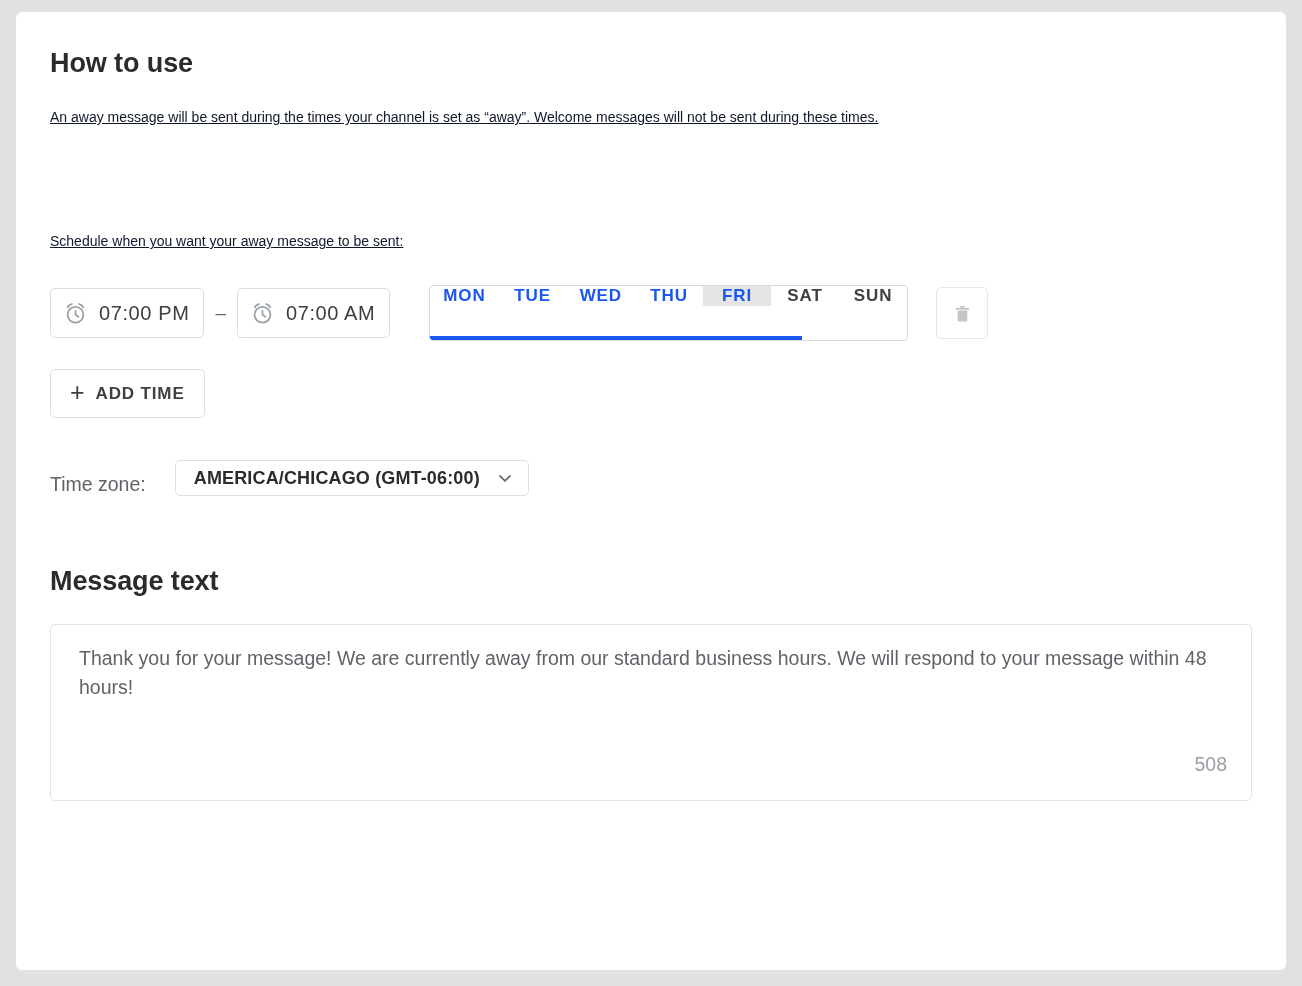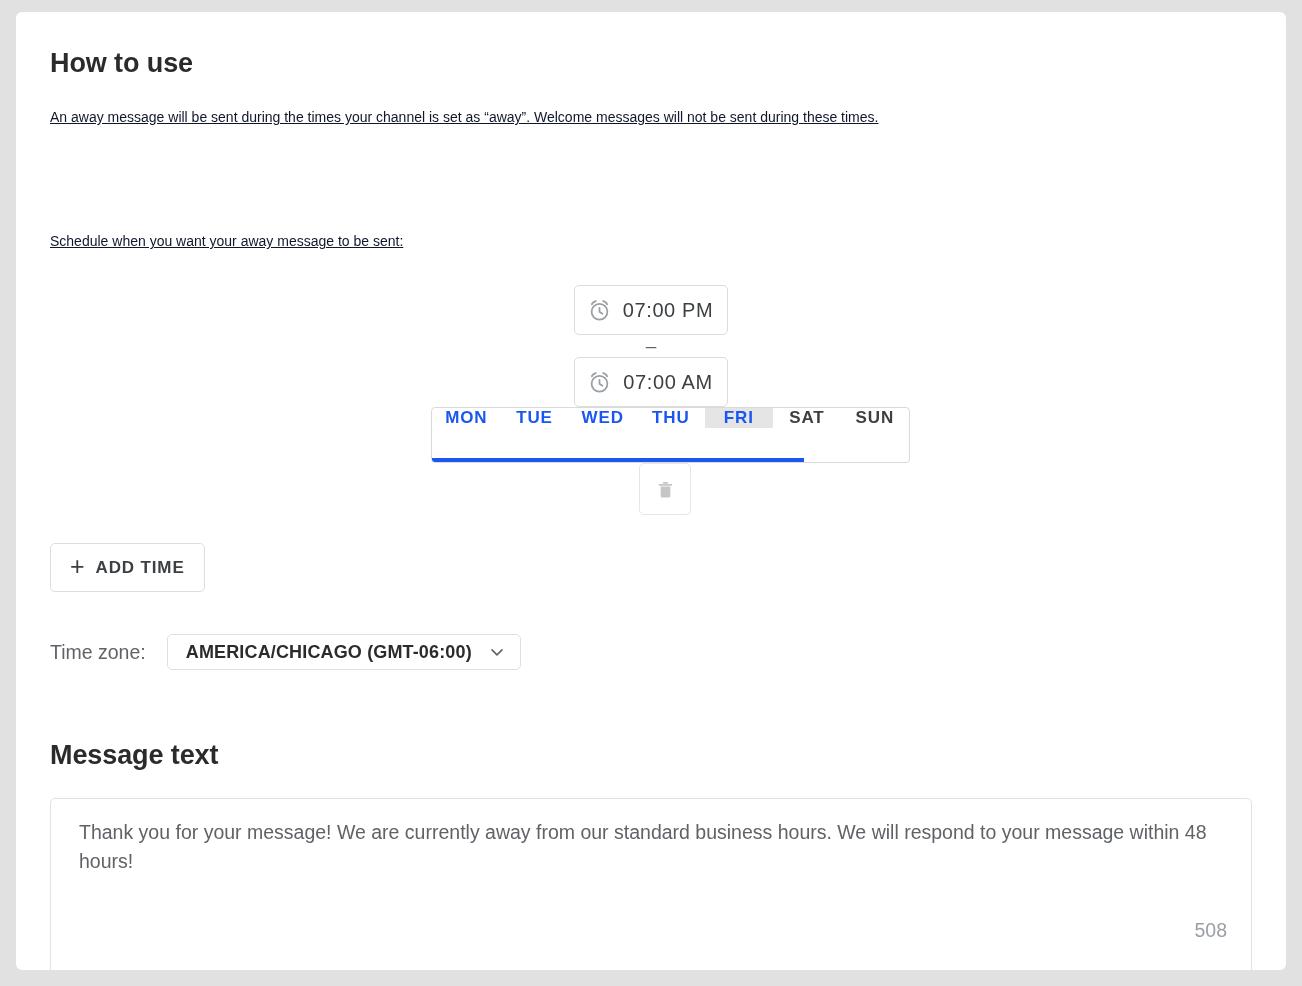--- a/index.html
+++ b/index.html
@@ -48,21 +48,20 @@
   }
 
   .gap-away { height: 74px; }
   .gap-msg  { height: 70px; }
 
   
   .schedule-row {
     display: flex;
     align-items: center;
     margin-top: 32px;
-    flex-direction: column;
   }
   .time-field {
     display: flex;
     align-items: center;
     gap: 11px;
     height: 50px;
     padding: 0 14px 0 12px;
     border: 1px solid #dcdcdc;
     border-radius: 5px;
     background: #fff;
@@ -160,22 +159,23 @@
   .add-time-btn .label {
     font-size: 17px;
     font-weight: 700;
     letter-spacing: 0.85px;
     color: #3c4043;
   }
 
   
   .tz-row {
     display: flex;
-    align-items: center;
+    align-items: flex-end;
     margin-top: 42px;
+    gap: 8px;
   }
   .tz-label {
     font-size: 19.5px;
     color: #5f6368;
     margin-right: 21px;
   }
   .tz-select {
     display: inline-flex;
     align-items: center;
     gap: 15px;
@@ -217,21 +217,21 @@
     outline: none;
     resize: none;
     background: transparent;
     padding: 0;
     height: 100px;
     overflow: hidden;
   }
   .msg-counter {
     position: absolute;
     right: 24px;
-    bottom: 32px;
+    bottom: 24px;
     font-size: 19.5px;
     color: #9aa0a6;
   }
 </style>
 </head>
 <body>
 
 <div class="card">
   <div class="card-inner">
 

